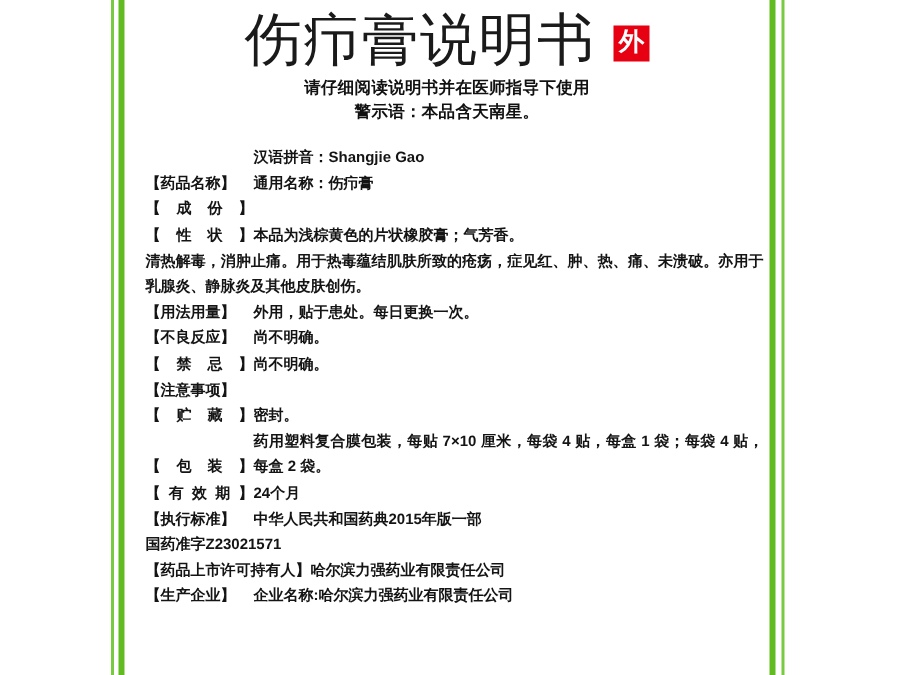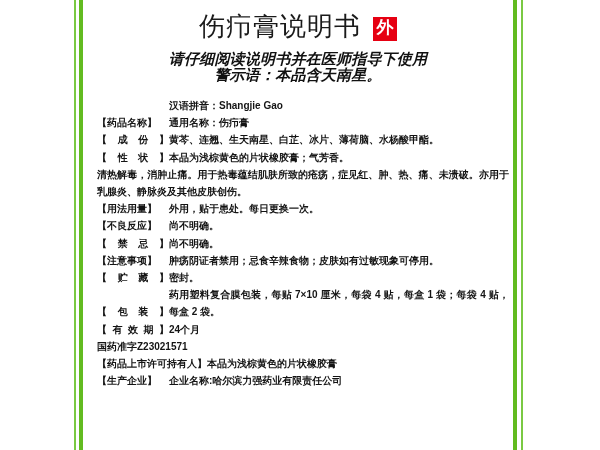--- a/index.html
+++ b/index.html
@@ -42,21 +42,21 @@
     width: 420px;
     text-align: center;
   }
   .title-row {
     display: flex;
     align-items: center;
     justify-content: center;
     gap: 12px;
   }
   .title {
-    font-size: 26px;
+    font-size: 38px;
     line-height: 44px;
     letter-spacing: 1px;
     font-weight: 300;
     color: #1a1a1a;
     font-family: "DejaVu Sans", "Liberation Sans", sans-serif;
     white-space: nowrap;
   }
   .badge-wai {
     display: inline-block;
     background: #e60012;
@@ -64,27 +64,26 @@
     font-size: 17px;
     line-height: 22px;
     font-weight: 700;
     width: 24px;
     height: 24px;
     text-align: center;
     vertical-align: middle;
     margin-top: 6px;
   }
   .subline {
-    font-size: 15px;
+    font-size: 11px;
     line-height: 16px;
     color: #111111;
     font-weight: 700;
     letter-spacing: 0.2px;
     white-space: nowrap;
-    font-style: italic;
   }
   .subline.first { margin-top: 3px; }
 
   
   .body-block {
     position: absolute;
     left: 97px;
     top: 97px;
     width: 412px;
   }
@@ -144,21 +143,20 @@
         <div class="label">【药品名称】</div>
         <div class="value"><div class="subval">汉语拼音：Shangjie Gao</div><div class="subval">通用名称：伤疖膏</div></div>
       </div>
       <div class="row">
         <div class="label j">
           <span>【</span>
           <span>成</span>
           <span>份</span>
           <span>】</span>
         </div>
-        <div class="value justify"><div class="subval">黄芩、连翘、生天南星、白芷、冰片、薄荷脑、水杨酸甲酯。</div></div>
       </div>
       <div class="row">
         <div class="label j">
           <span>【</span>
           <span>性</span>
           <span>状</span>
           <span>】</span>
         </div>
         <div class="value"><div class="subval">本品为浅棕黄色的片状橡胶膏；气芳香。</div></div>
       </div>
@@ -177,21 +175,20 @@
         <div class="label j">
           <span>【</span>
           <span>禁</span>
           <span>忌</span>
           <span>】</span>
         </div>
         <div class="value"><div class="subval">尚不明确。</div></div>
       </div>
       <div class="row">
         <div class="label">【注意事项】</div>
-        <div class="value justify"><div class="subval">肿疡阴证者禁用；忌食辛辣食物；皮肤如有过敏现象可停用。</div></div>
       </div>
       <div class="row">
         <div class="label j">
           <span>【</span>
           <span>贮</span>
           <span>藏</span>
           <span>】</span>
         </div>
         <div class="value"><div class="subval">密封。</div></div>
       </div>
@@ -208,25 +205,29 @@
         <div class="label j">
           <span>【</span>
           <span>有</span>
           <span>效</span>
           <span>期</span>
           <span>】</span>
         </div>
         <div class="value"><div class="subval">24个月</div></div>
       </div>
       <div class="row">
+        <div class="label">【执行标准】</div>
+        <div class="value"><div class="subval">中华人民共和国药典2015年版一部</div></div>
+      </div>
+      <div class="row">
         <div class="value"><div class="subval">国药准字Z23021571</div></div>
       </div>
       <div class="row">
         <div class="label wide">【药品上市许可持有人】</div>
-        <div class="value"><div class="subval">本品为浅棕黄色的片状橡胶膏</div></div>
+        <div class="value"><div class="subval">哈尔滨力强药业有限责任公司</div></div>
       </div>
       <div class="row">
         <div class="label">【生产企业】</div>
         <div class="value"><div class="subval">企业名称:哈尔滨力强药业有限责任公司</div></div>
       </div>
     </div>
 
 </div>
 
 </body></html>

